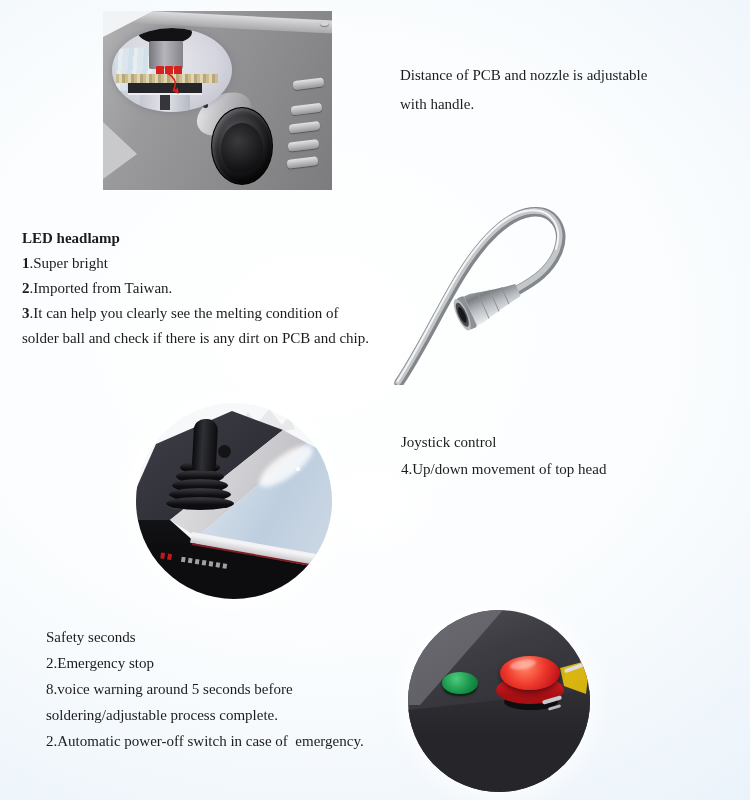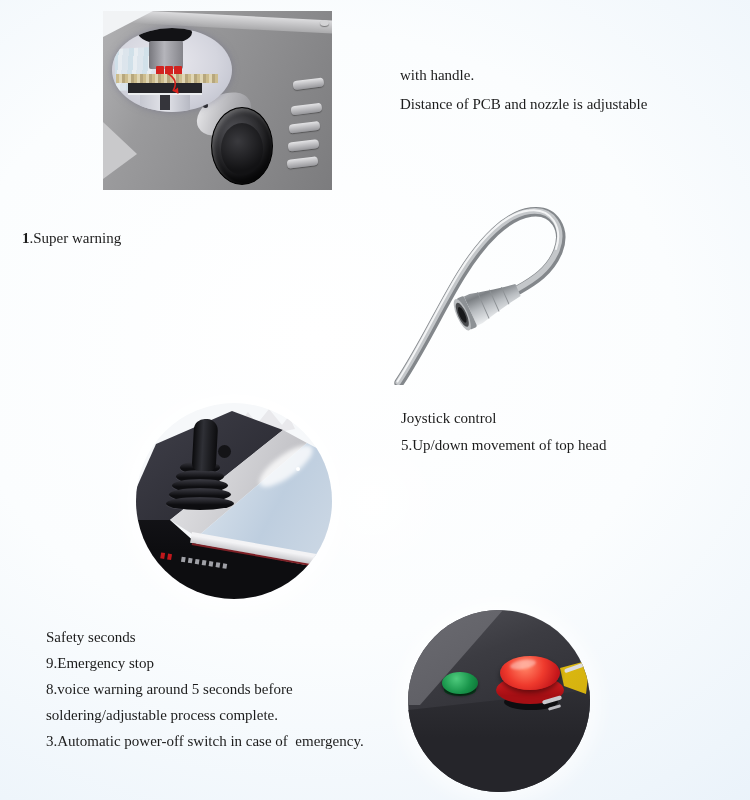--- a/index.html
+++ b/index.html
@@ -48,21 +48,21 @@
      background:repeating-linear-gradient(90deg,#cdbd8e 0 3px,#e0d6b4 3px 6px,#b7a77d 6px 9px);}
   .ov-dark{left:16px;top:55px;width:74px;height:10px;background:#26262a;}
   .ov-wline{left:16px;top:65px;width:74px;height:2px;background:#eceef0;}
   .ov-holder{left:28px;top:67px;width:50px;height:18px;
      background:linear-gradient(90deg,#c5c7d0,#e3e4ea 50%,#b7b9c3);}
   .ov-slot{left:48px;top:67px;width:10px;height:15px;background:#35353b;}
 
   
   .caption-nozzle{left:400px;top:61px;width:310px;line-height:29px;}
   .led-block{left:22px;top:226px;width:380px;line-height:25px;}
-  .joy-block{left:401px;top:405px;width:330px;line-height:27px;}
+  .joy-block{left:401px;top:429px;width:330px;line-height:27px;}
   .safe-block{left:46px;top:624px;width:340px;line-height:26px;}
 
   
   .photo-lamp{left:385px;top:197px;width:245px;height:188px;}
 
   
   .joy-glow{left:295px;top:428px;width:155px;height:145px;border-radius:50%;
      background:radial-gradient(closest-side,rgba(255,255,255,.95),rgba(255,255,255,0));}
   .photo-joy{left:136px;top:403px;width:196px;height:196px;border-radius:50%;overflow:hidden;
      background:#f6f8fa;box-shadow:0 0 22px 14px rgba(255,255,255,.75);}
@@ -154,26 +154,30 @@
       <div class="abs ov-holder"></div>
       <div class="abs ov-slot"></div>
       <svg class="abs" style="left:52px;top:44px;" width="20" height="26" viewBox="0 0 20 26">
         <path d="M 3 1 C 12 6, 13 12, 9 19" fill="none" stroke="#d8231d" stroke-width="1.6"></path>
         <path d="M 9 19 L 14 15.5 L 14.5 22 Z" fill="#d8231d"></path>
       </svg>
     </div>
   </div>
 
   <div class="tblock caption-nozzle">
+    <div class="tline">Distance of PCB and nozzle is adjustable</div>
     <div class="tline">with handle.</div>
-    <div class="tline">Distance of PCB and nozzle is adjustable</div>
   </div>
 
   <div class="tblock led-block">
-    <div class="tline"><b>1</b><span>.Super warning</span></div>
+    <div class="tline bold">LED headlamp</div>
+    <div class="tline"><b>1</b><span>.Super bright</span></div>
+    <div class="tline"><b>2</b><span>.Imported from Taiwan.</span></div>
+    <div class="tline"><b>3</b><span>.It can help you clearly see the melting condition of</span></div>
+    <div class="tline"><b></b><span>solder ball and check if there is any dirt on PCB and chip.</span></div>
   </div>
 
   <svg class="abs photo-lamp" viewBox="0 0 245 188">
     <defs>
       <linearGradient id="headGrad" x1="0" y1="-17" x2="0" y2="17" gradientUnits="userSpaceOnUse">
         <stop offset="0" stop-color="#eef0f2"></stop>
         <stop offset="0.45" stop-color="#b8bcc0"></stop>
         <stop offset="0.8" stop-color="#7c8084"></stop>
         <stop offset="1" stop-color="#9a9ea2"></stop>
       </linearGradient>
@@ -220,29 +224,29 @@
         <span class="ld gray"></span>
         <span class="ld gray"></span>
         <span class="ld gray"></span>
         <span class="ld gray"></span>
         <span class="ld gray"></span>
     </div>
   </div>
 
   <div class="tblock joy-block">
     <div class="tline">Joystick control</div>
-    <div class="tline">5.Up/down movement of top head</div>
+    <div class="tline">4.Up/down movement of top head</div>
   </div>
 
   <div class="tblock safe-block">
     <div class="tline">Safety seconds</div>
-    <div class="tline">9.Emergency stop</div>
+    <div class="tline">2.Emergency stop</div>
     <div class="tline">8.voice warning around 5 seconds before</div>
     <div class="tline">soldering/adjustable process complete.</div>
-    <div class="tline">3.Automatic power-off switch in case of  emergency.</div>
+    <div class="tline">2.Automatic power-off switch in case of  emergency.</div>
   </div>
 
   <div class="abs photo-safe">
     <div class="cover sf-band"></div>
     <div class="cover sf-corner"></div>
     <div class="abs sf-seam"></div>
     <div class="cover sf-lower"></div>
     <div class="cover y-wedge"></div>
     <div class="wdash" style="left:156px;top:56px;width:20px;height:4px;transform:rotate(-20deg);"></div>
     <div class="abs g-base"></div>

